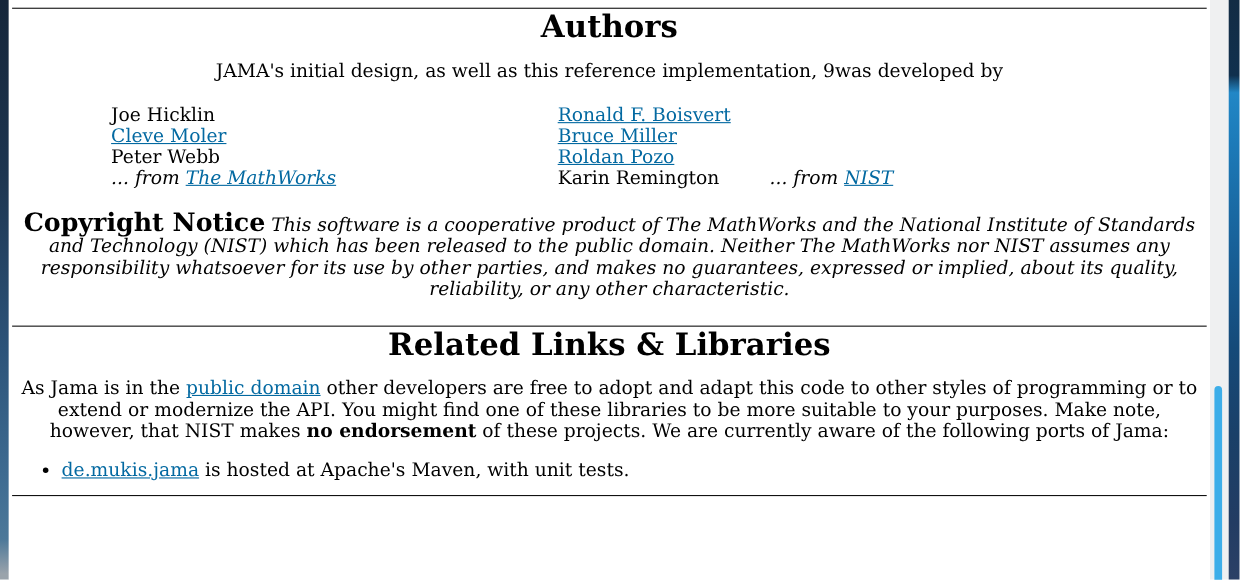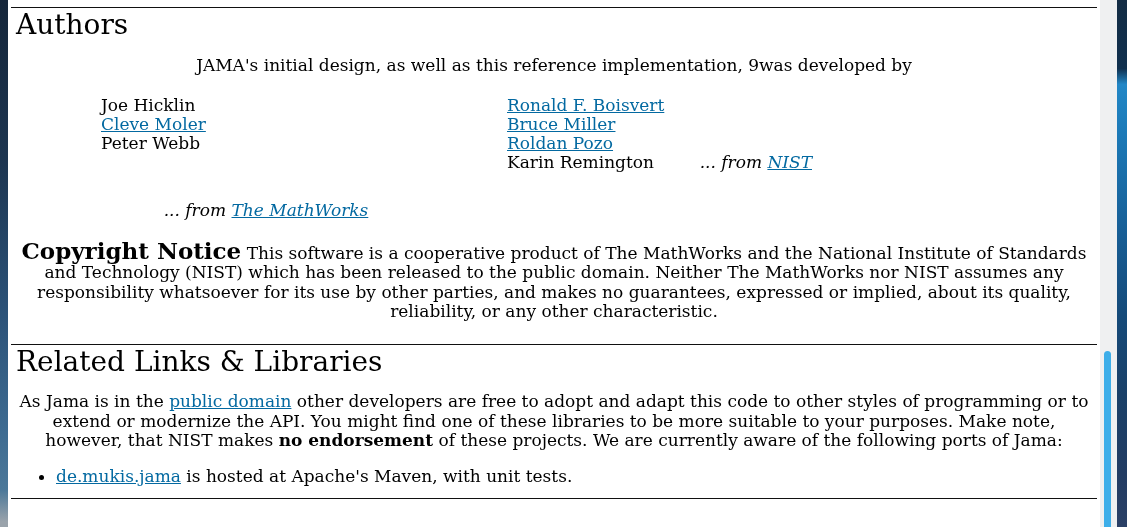--- a/index.html
+++ b/index.html
@@ -28,36 +28,36 @@
   
   .content{
     position:absolute;left:8px;right:27px;top:0;bottom:0;
     padding:0 8px;background:#fff;overflow:hidden;
   }
   hr{border:none;border-top:1.6px solid #111;height:0;margin:0 -5px;}
   .hr-top{margin-top:7px;}
   .hr-mid{margin-top:22px;}
   .hr-bottom{margin-top:12px;}
   h2{
-    font-size:28px;line-height:1.05;margin:2px 0 0 0;font-weight:normal;
+    font-size:28px;line-height:1.05;margin:2px 0 0 0;font-weight:bold;text-align:center;
   }
   p{margin:0;line-height:19.5px;text-align:center;}
   .intro{margin-top:17px;}
   
   .authors-grid{display:flex;margin:20px 0 0 85px;line-height:19px;}
   .authors-col1{width:330px;}
   .authors-col2{width:305px;margin-left:76px;}
   .a-line{display:block;}
-  .from-line{font-style:italic;text-align:center;margin-top:48px;}
+  .from-line{font-style:italic;text-align:left;}
   .from-row{display:flex;justify-content:space-between;align-items:baseline;gap:32px;}
   .from-inline{font-style:italic;white-space:nowrap;}
   a{color:#0369a1;text-decoration:underline;cursor:pointer;}
   .copyright{margin-top:21px;}
   .cr-label{font-weight:bold;font-style:normal;font-size:23px;}
-  .cr-body{}
+  .cr-body{font-style:italic;}
   ul{margin:20px 0 0 0;padding-left:40px;line-height:19.5px;}
   ul.ports{margin-top:16px;}
   li{margin:0;}
   .adopt{margin-top:16px;}
   .bold{font-weight:bold;}
 </style>
 </head>
 <body>
 
 <div class="left-strip"></div>

